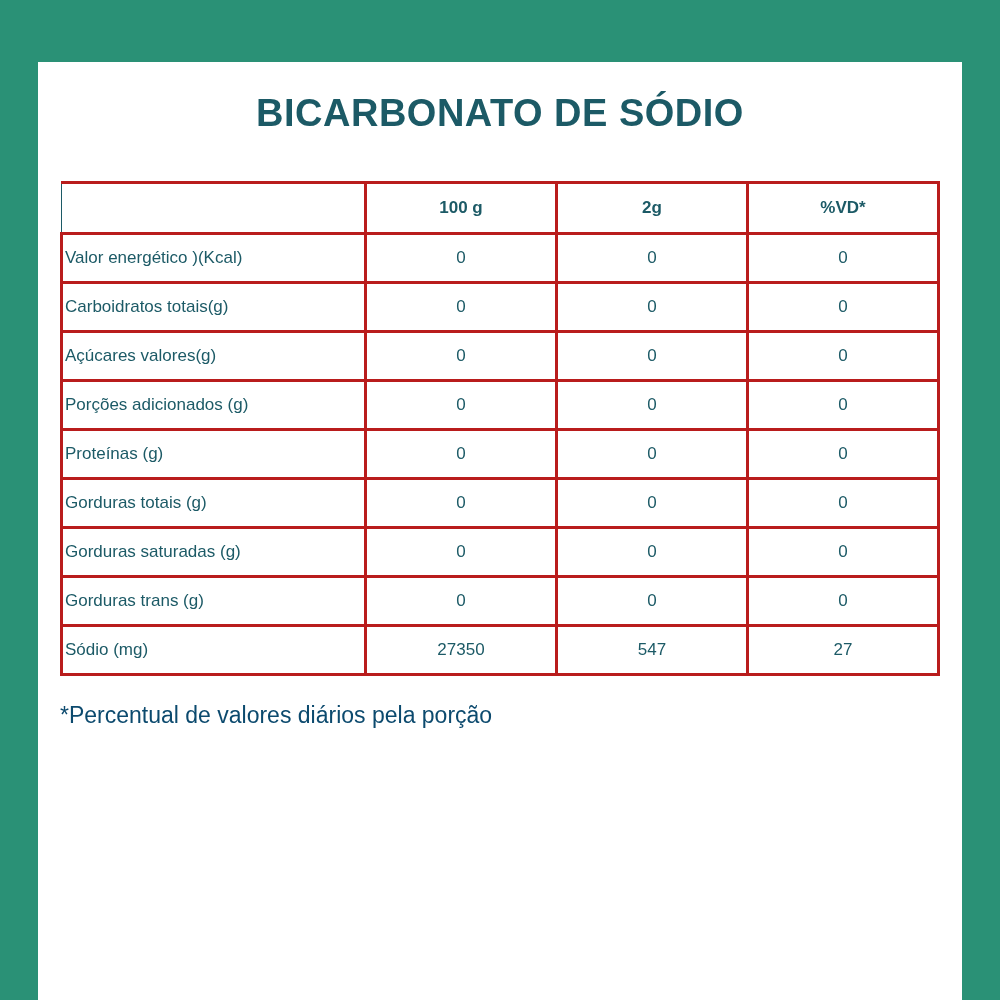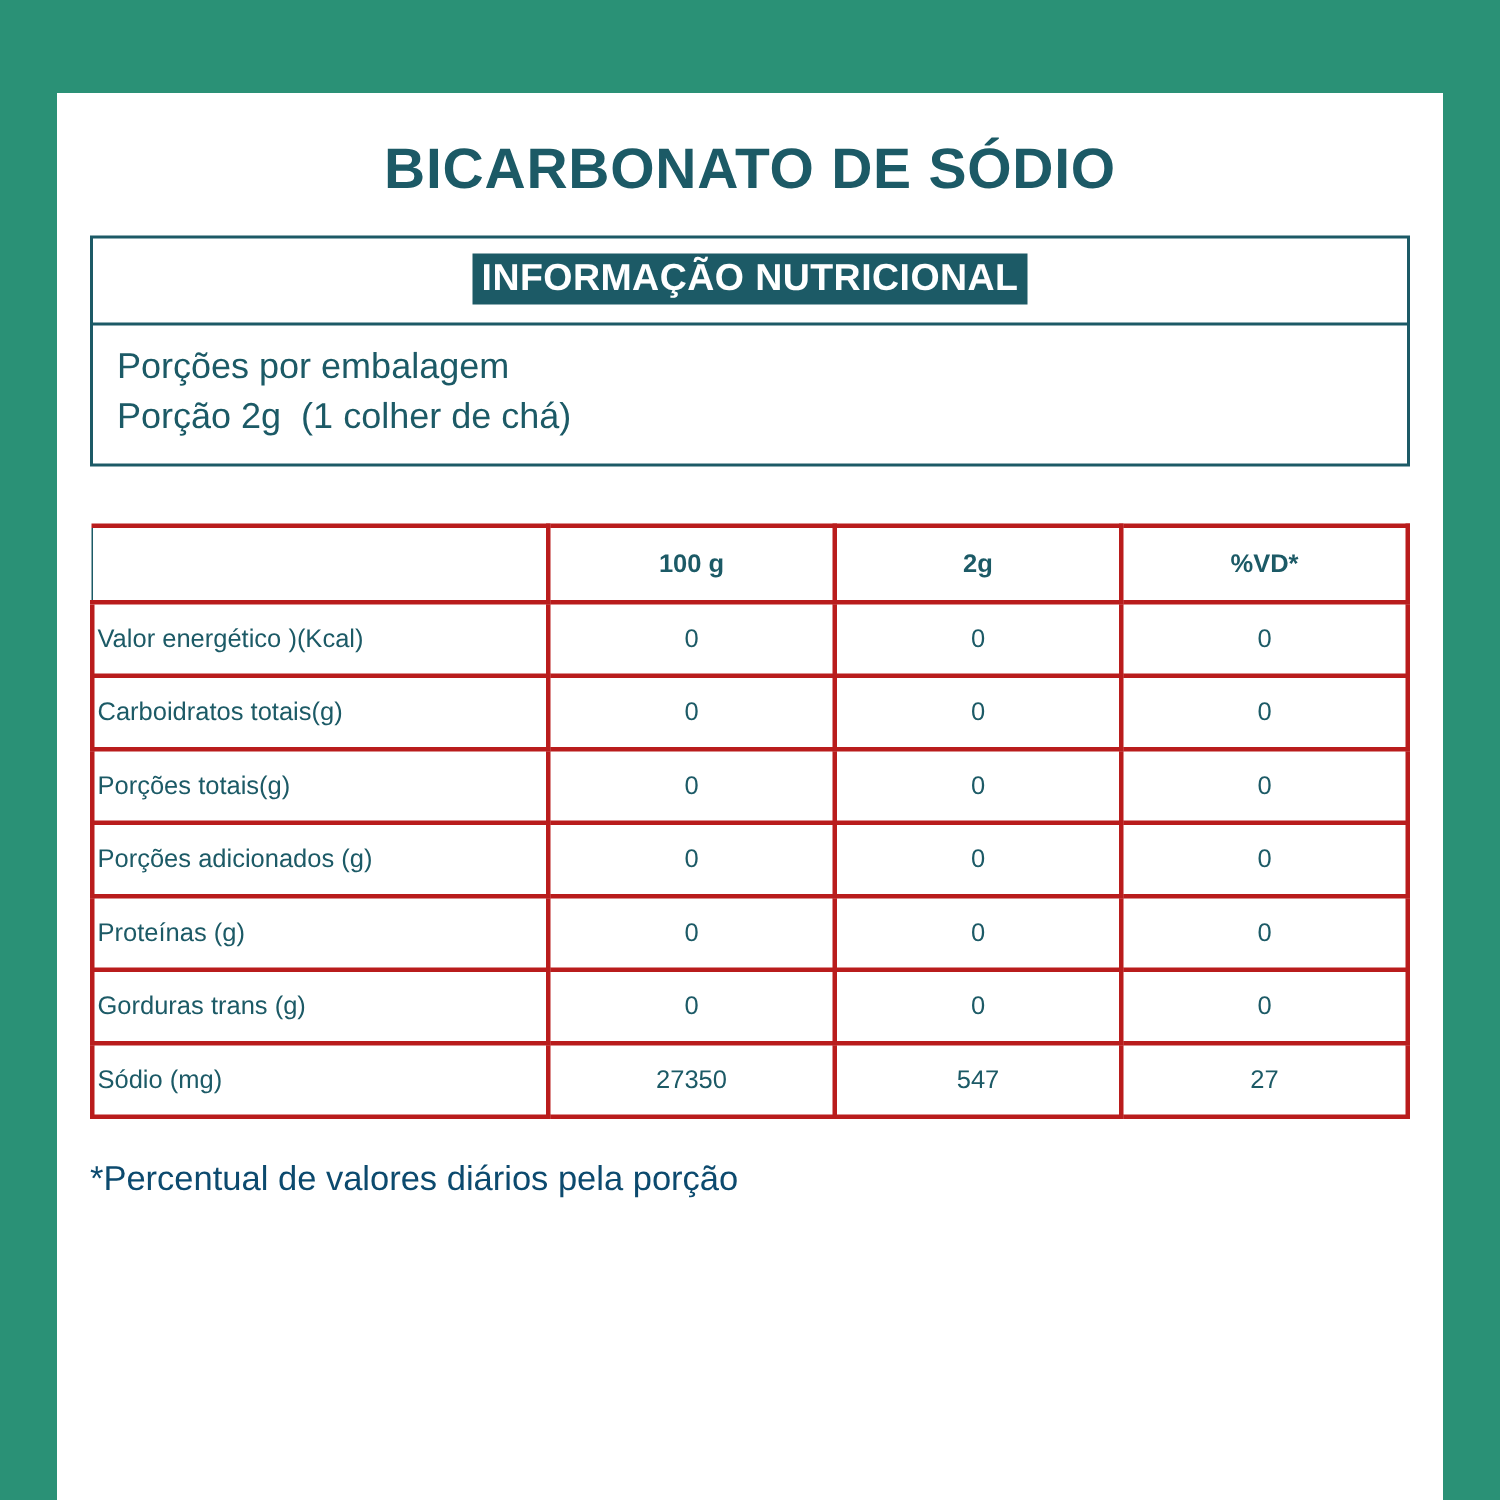--- a/index.html
+++ b/index.html
@@ -98,29 +98,20 @@
     font-size: 23px;
   }
 </style>
 </head>
 <body>
 
 <div class="label-card">
 
   <div class="title">BICARBONATO DE SÓDIO</div>
 
-  <div class="header-box">
-    <div class="header-title-row">
-      <span class="header-title-text">INFORMAÇÃO NUTRICIONAL</span>
-    </div>
-    <div class="servings">
-      <div>Porções por embalagem</div>
-      <div>Porção 2g  (1 colher de chá)</div>
-    </div>
-  </div>
 
   <table class="nutri">
     <thead>
       <tr>
         <th class="col-nutrient"></th>
         <th class="numeric">100 g</th>
         <th class="numeric">2g</th>
         <th class="numeric">%VD*</th>
       </tr>
     </thead>
@@ -131,33 +122,45 @@
         <td class="numeric">0</td>
         <td class="numeric">0</td>
       </tr>
       <tr>
         <td class="col-nutrient">Carboidratos totais(g)</td>
         <td class="numeric">0</td>
         <td class="numeric">0</td>
         <td class="numeric">0</td>
       </tr>
       <tr>
-        <td class="col-nutrient">Porções totais(g)</td>
+        <td class="col-nutrient">Açúcares valores(g)</td>
         <td class="numeric">0</td>
         <td class="numeric">0</td>
         <td class="numeric">0</td>
       </tr>
       <tr>
         <td class="col-nutrient">Porções adicionados (g)</td>
         <td class="numeric">0</td>
         <td class="numeric">0</td>
         <td class="numeric">0</td>
       </tr>
       <tr>
         <td class="col-nutrient">Proteínas (g)</td>
+        <td class="numeric">0</td>
+        <td class="numeric">0</td>
+        <td class="numeric">0</td>
+      </tr>
+      <tr>
+        <td class="col-nutrient">Gorduras totais (g)</td>
+        <td class="numeric">0</td>
+        <td class="numeric">0</td>
+        <td class="numeric">0</td>
+      </tr>
+      <tr>
+        <td class="col-nutrient">Gorduras saturadas (g)</td>
         <td class="numeric">0</td>
         <td class="numeric">0</td>
         <td class="numeric">0</td>
       </tr>
       <tr>
         <td class="col-nutrient">Gorduras trans (g)</td>
         <td class="numeric">0</td>
         <td class="numeric">0</td>
         <td class="numeric">0</td>
       </tr>

